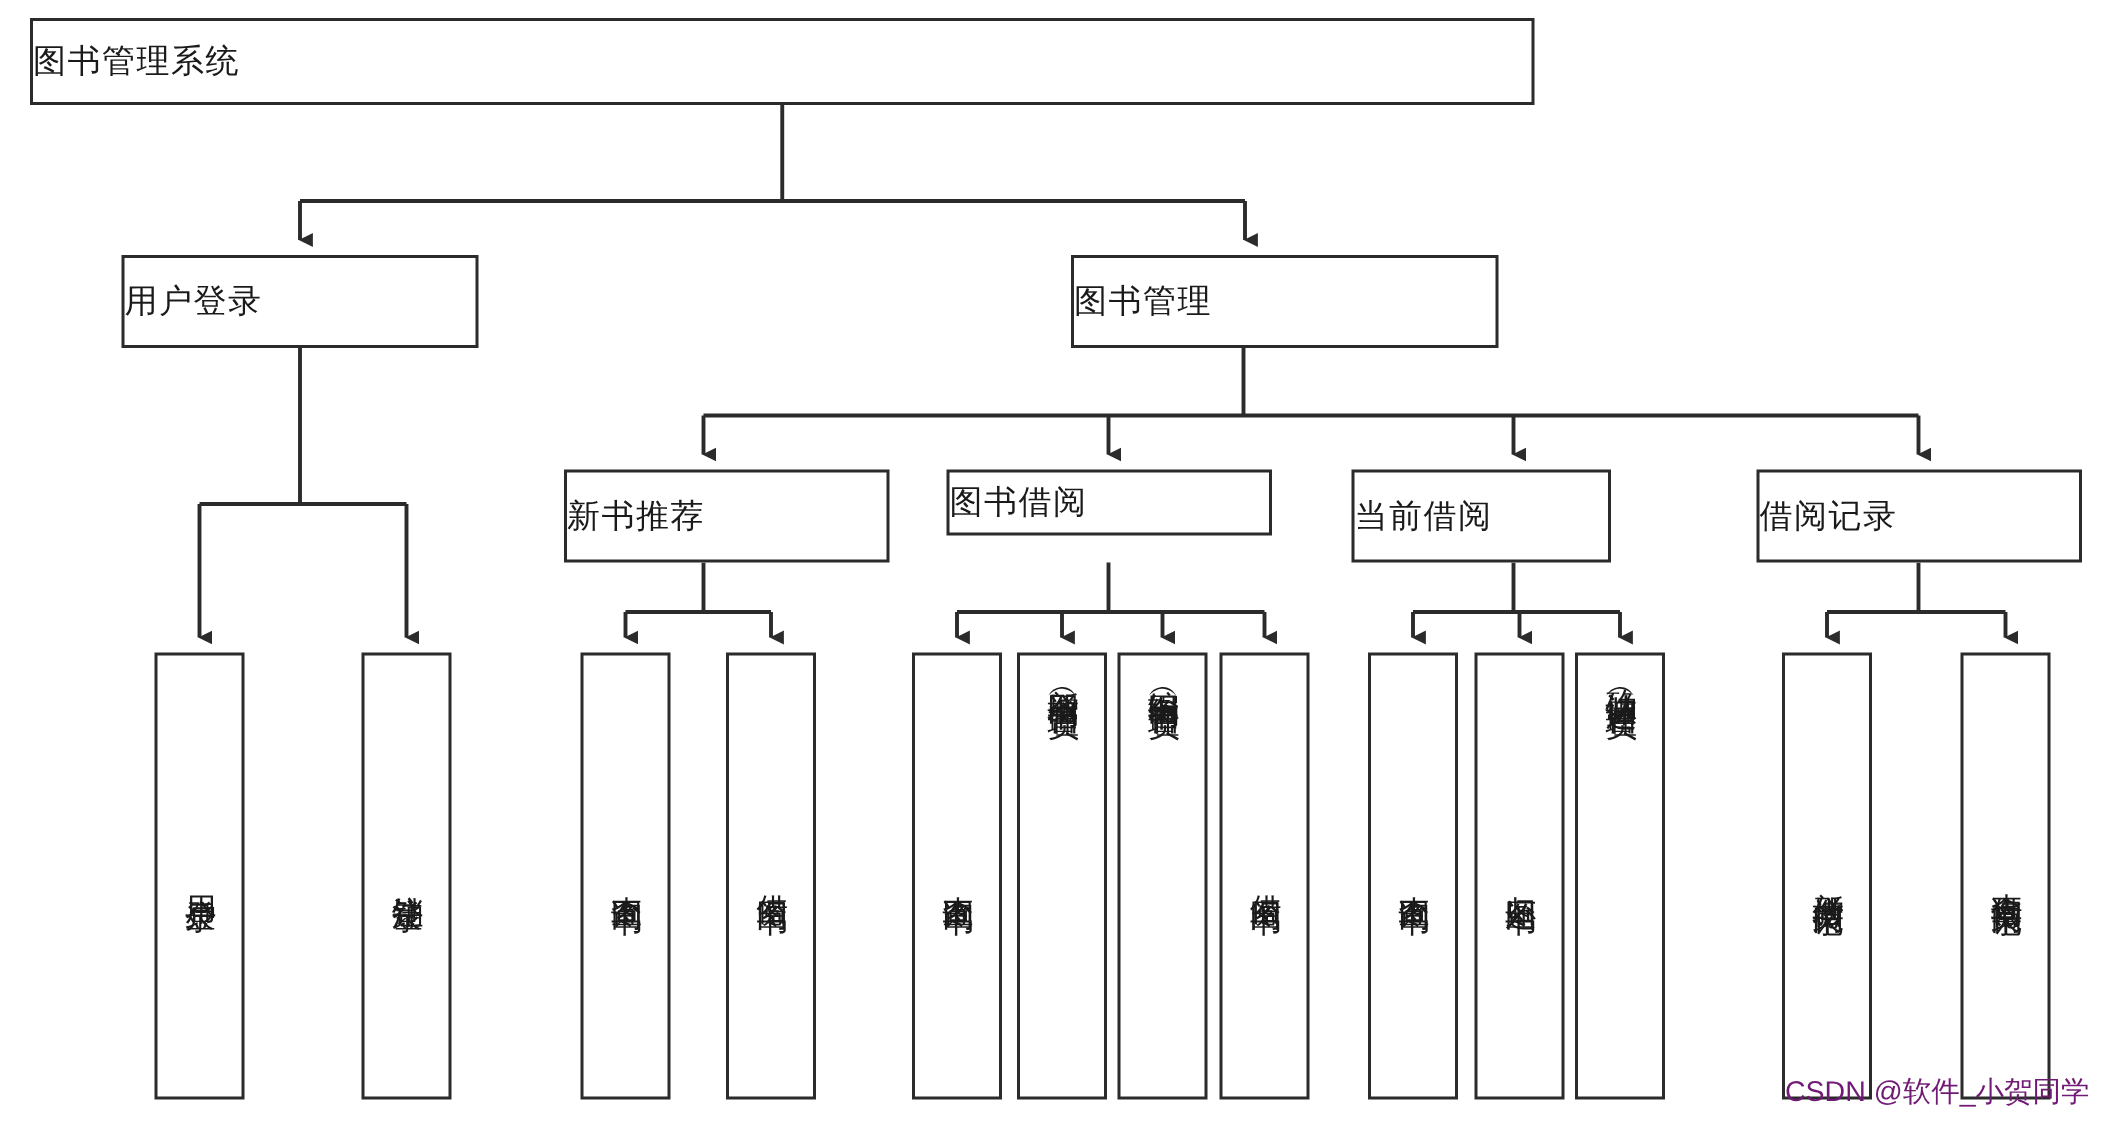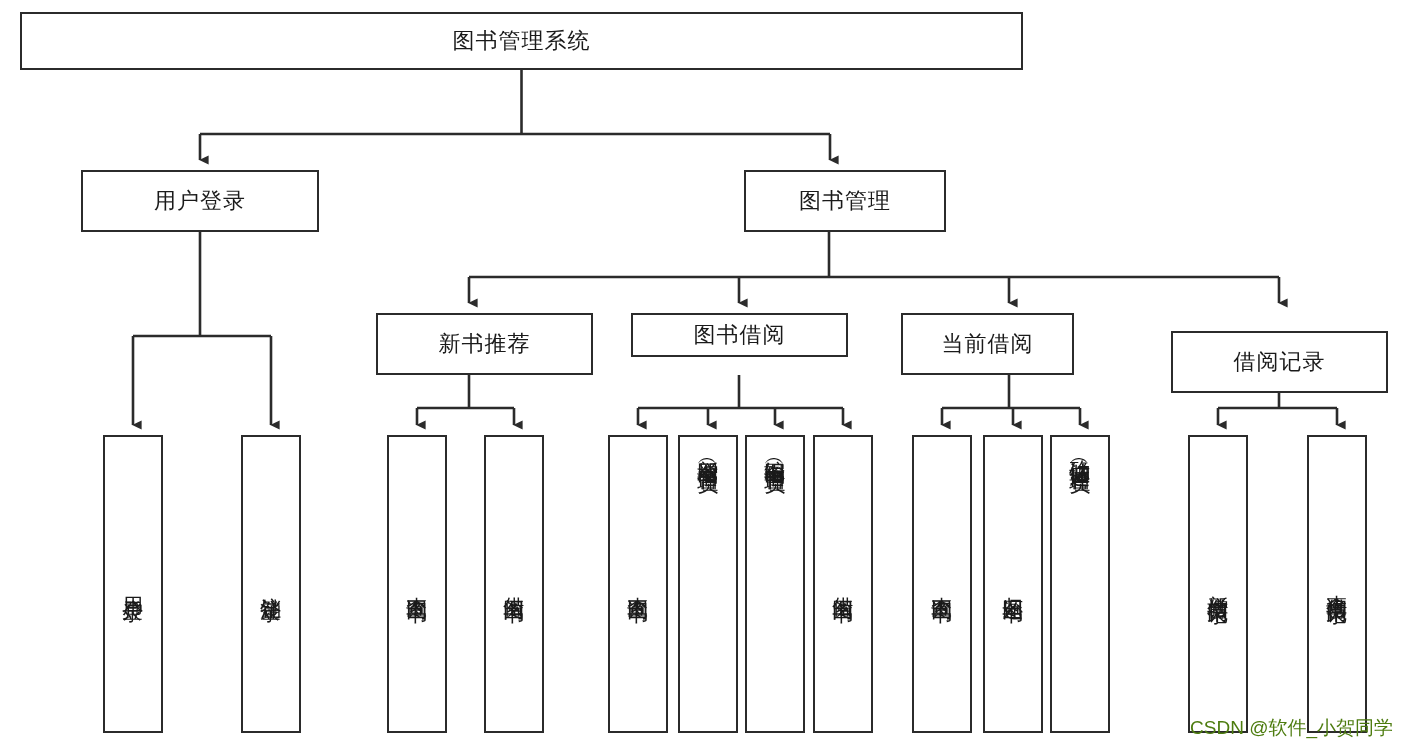--- a/index.html
+++ b/index.html
@@ -25,21 +25,20 @@
     width: 1405px;
     height: 747px;
   }
   .node-box {
     position: absolute;
     box-sizing: border-box;
     border: 2.5px solid #2b2b2b;
     background: #ffffff;
     display: flex;
     align-items: center;
-    justify-content: center;
   }
   .node-label-h {
     font-size: 22px;
     color: #1a1a1a;
     letter-spacing: 1px;
     line-height: 1;
     white-space: nowrap;
     font-family: "Liberation Sans", "DejaVu Sans", sans-serif;
   }
   .node-box.leaf {
@@ -58,21 +57,21 @@
     line-height: 1.12;
     letter-spacing: 2px;
     white-space: nowrap;
     font-family: "Liberation Sans", "DejaVu Sans", sans-serif;
   }
   .watermark {
     position: absolute;
     right: 12px;
     bottom: 6px;
     font-size: 19px;
-    color: #4d7c0f;
+    color: #701a75;
     white-space: nowrap;
     font-family: "Liberation Sans", "DejaVu Sans", sans-serif;
   }
 </style>
 </head>
 <body>
 
 <div id="diagram-root">
 
   <svg class="diagram-canvas" viewBox="0 0 1405 747" xmlns="http://www.w3.org/2000/svg">
@@ -132,34 +131,34 @@
     </g>
   </svg>
 
   <div class="node-box" style="left:20px; top:12px; width:1003px; height:58px;">
     <span class="node-label-h">图书管理系统</span>
   </div>
 
   <div class="node-box" style="left:81px; top:170px; width:238px; height:62px;">
     <span class="node-label-h">用户登录</span>
   </div>
-  <div class="node-box" style="left:744px; top:170px; width:202px; height:62px;">
+  <div class="node-box" style="left:714px; top:170px; width:285px; height:62px;">
     <span class="node-label-h">图书管理</span>
   </div>
 
   <div class="node-box" style="left:376px; top:313px; width:217px; height:62px;">
     <span class="node-label-h">新书推荐</span>
   </div>
   <div class="node-box" style="left:631px; top:313px; width:217px; height:44px;">
     <span class="node-label-h">图书借阅</span>
   </div>
   <div class="node-box" style="left:901px; top:313px; width:173px; height:62px;">
     <span class="node-label-h">当前借阅</span>
   </div>
-  <div class="node-box" style="left:1171px; top:331px; width:217px; height:62px;">
+  <div class="node-box" style="left:1171px; top:313px; width:217px; height:62px;">
     <span class="node-label-h">借阅记录</span>
   </div>
 
   <div class="node-box leaf" style="left:103px; top:435px; width:60px; height:298px;">
     <span class="node-label-v">用户登录</span>
   </div>
   <div class="node-box leaf" style="left:241px; top:435px; width:60px; height:298px;">
     <span class="node-label-v">注销登录</span>
   </div>
 

